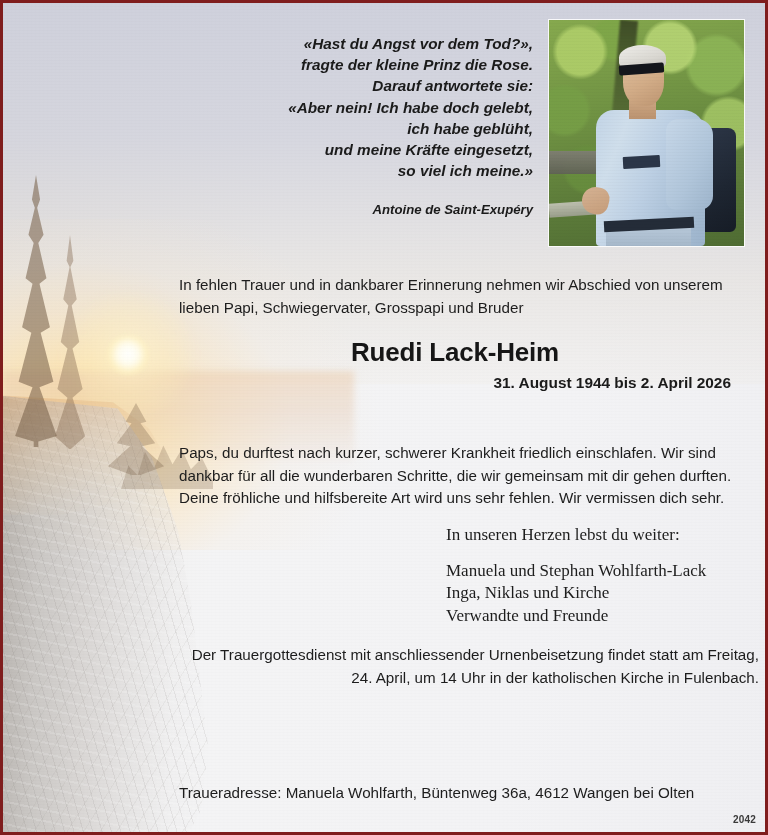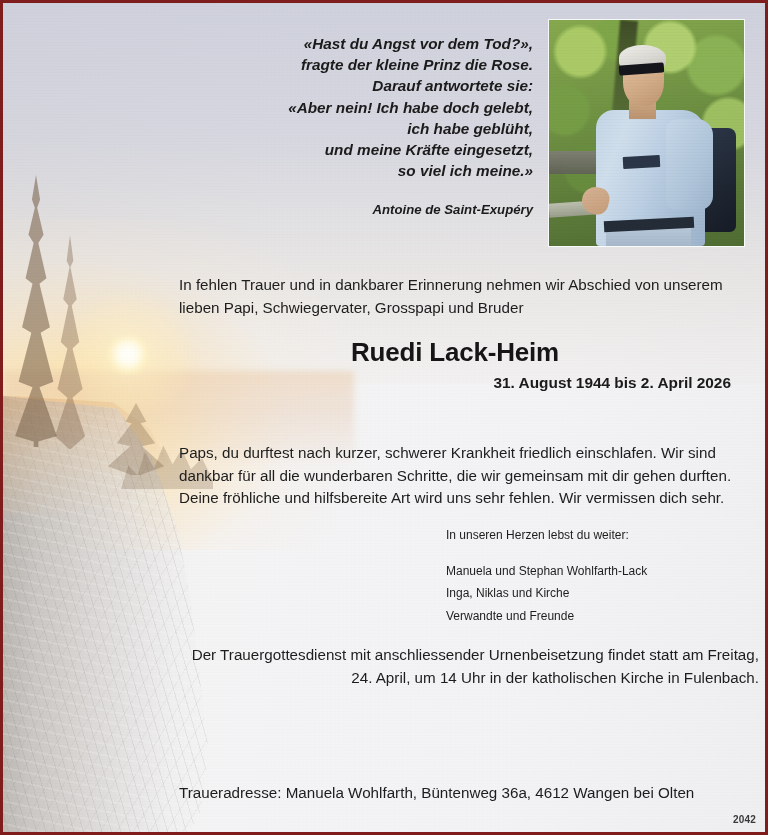--- a/index.html
+++ b/index.html
@@ -417,23 +417,24 @@
     font-weight: bold;
     color: #1b1b1b;
   }
 
   .tribute    { left: 176px; top: 415px;  width: 570px; margin-top: 24px; }
 
   .hearts {
     position: absolute;
     left: 443px;
     top: 521px;
-    font-size: 12px;
+    font-size: 17px;
     line-height: 22.5px;
     color: #1d1d1d;
+    font-family: Liberation Serif, serif;
   }
   .hearts-lead { margin-bottom: 13px; }
   .hearts-name { white-space: nowrap; }
 
   .service    { left: 176px; top: 641px;  width: 580px; text-align: right; }
   .donation   { left: 176px; top: 699px;  width: 580px; }
   .address    { left: 176px; top: 779px;  width: 580px; }
 
   .ref-number {
     position: absolute;

